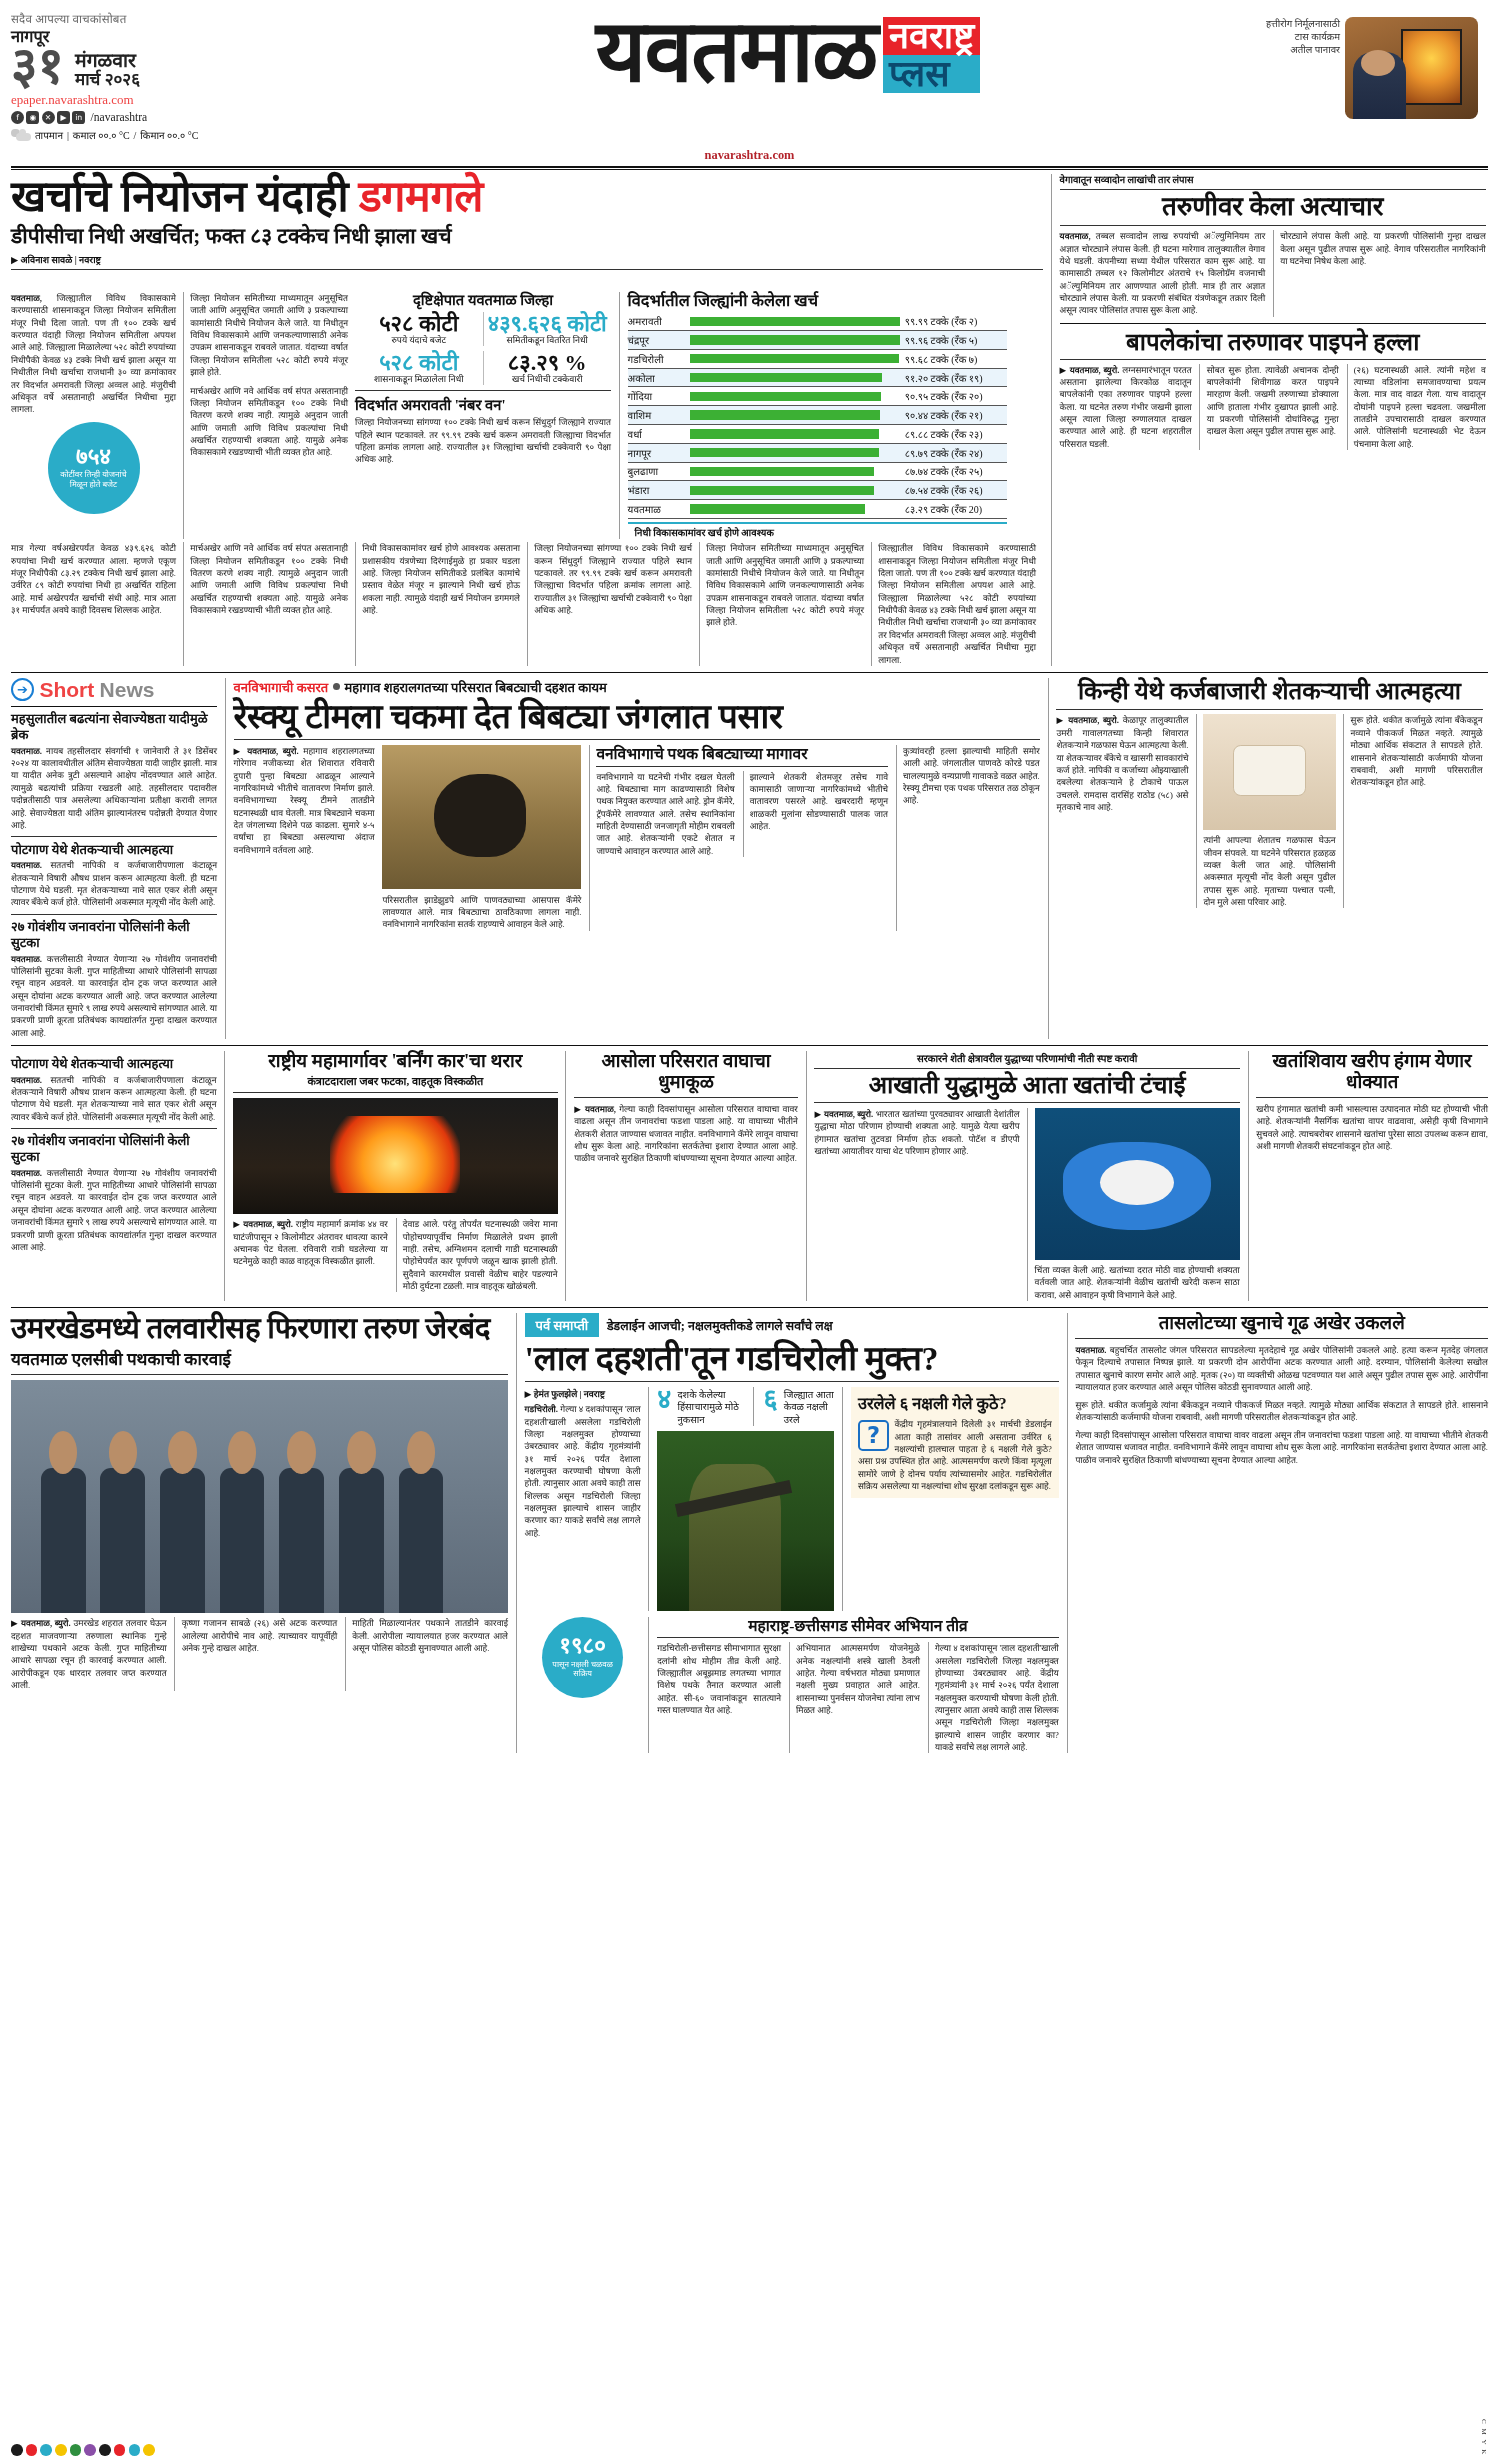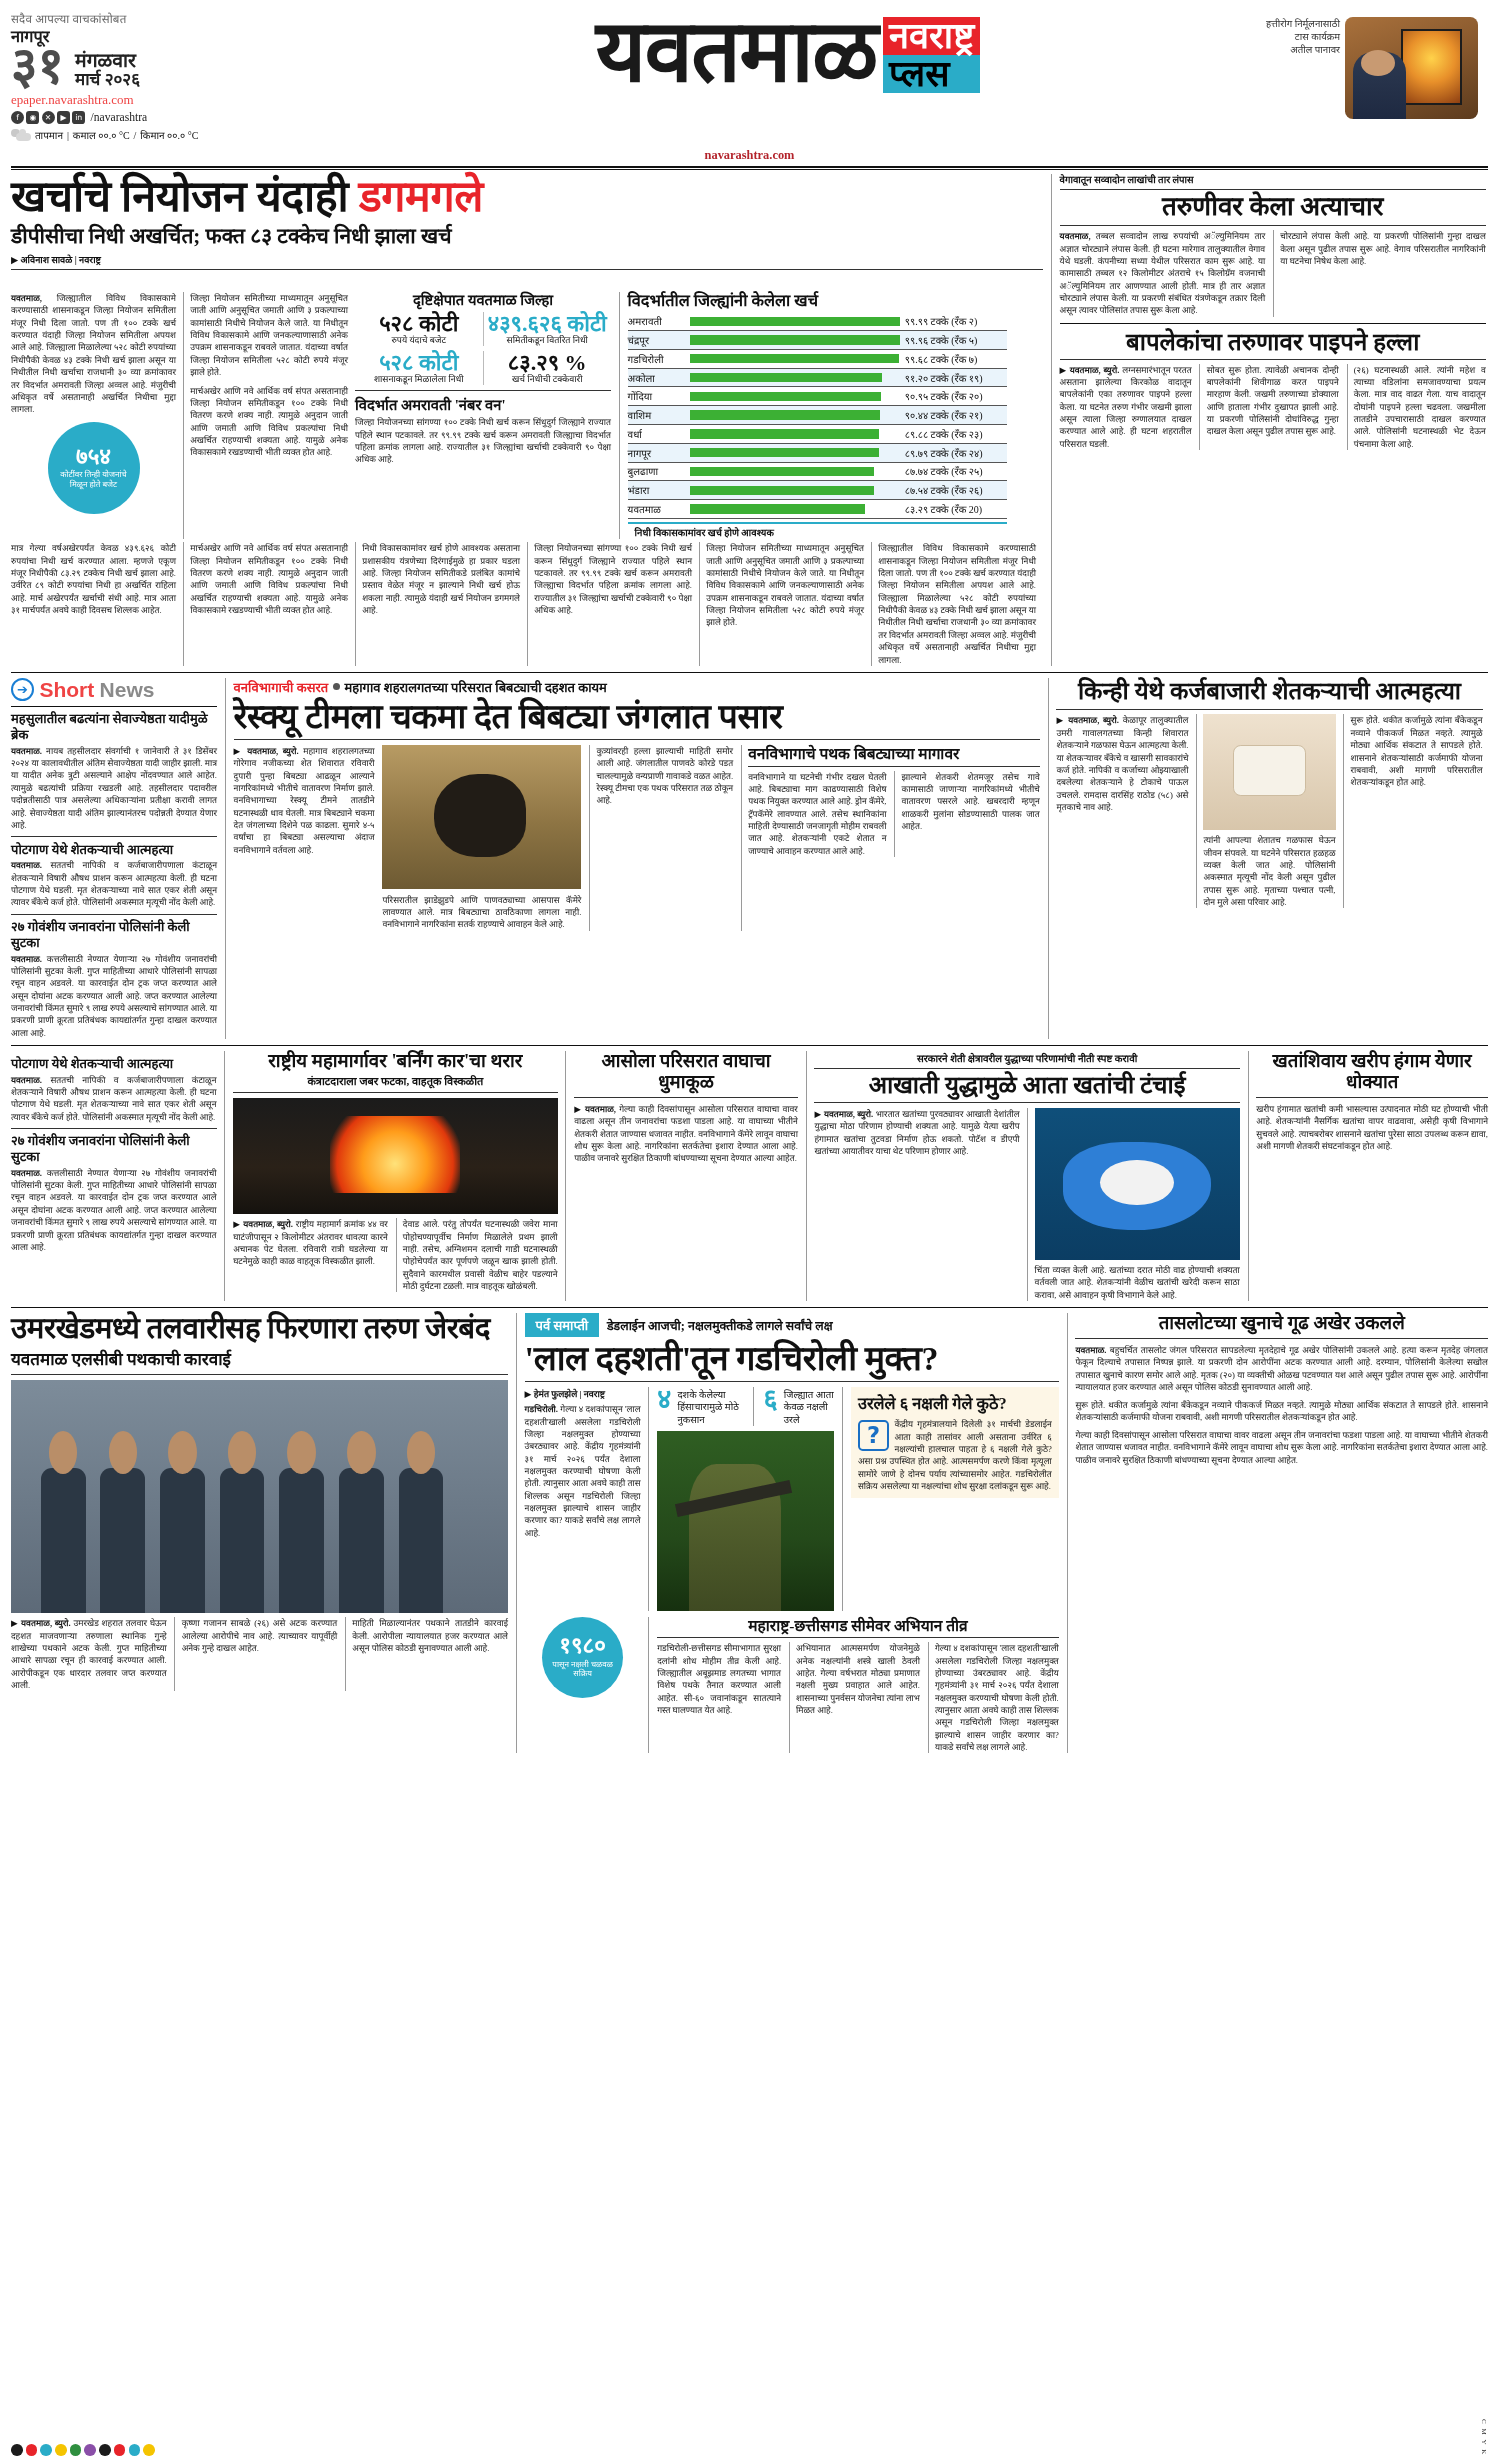--- a/index.html
+++ b/index.html
@@ -34,21 +34,21 @@
   .wicon .sun { position: absolute; left: 0; top: 0.8px; width: 8.5px; height: 8.5px; border-radius: 50%; background: #c9c9c9; }
   .wicon .cloud { position: absolute; right: 0; bottom: 0.8px; width: 14.7px; height: 8.5px; background: #d8d8d8; border-radius: 6.2px; }
   .wicon .cloud::before { content:""; position:absolute; left:3.1px; top:-3.9px; width:7px; height:7px; background:#d8d8d8; border-radius:50%; }
 
   .mh-logo { flex: 1; display: flex; align-items: flex-start; justify-content: center; padding-top: 6.2px; }
   .logo-main { font-size: 87px; font-weight: bold; line-height: .9; letter-spacing: -1.6px; color: #1a1a1a;
                font-family: "Liberation Sans", sans-serif; }
   .logo-block { margin-left: 6.2px; padding-top: 4.7px; }
   .logo-nav { background: #e8242a; color: #fff; font-size: 36px; font-weight: bold; padding: 0 6.2px; line-height: 1.05;
               font-family: "Liberation Sans", sans-serif; }
-  .logo-plus { background: #2aacc8; color: #000000; font-size: 36px; font-weight: bold; padding: 0 6.2px; line-height: 1.05;
+  .logo-plus { background: #2aacc8; color: #0c4a6e; font-size: 36px; font-weight: bold; padding: 0 6.2px; line-height: 1.05;
                font-family: "Liberation Sans", sans-serif; }
   .mh-right { width: 233px; display: flex; align-items: flex-start; gap: 4.7px; padding-top: 11px; }
   .mh-cap { font-size: 9.7px; color: #333; text-align: right; line-height: 1.35; width: 85px; }
   .mh-photo { width: 133px; height: 102px; border-radius: 7.8px; overflow: hidden; position: relative;
               background: linear-gradient(160deg,#a9713c 0%,#8a5a2e 45%,#5c3b1e 100%); }
   .mh-photo .frame { position:absolute; left:42%; top:12%; width:46%; height:74%; background:
       radial-gradient(circle at 50% 38%, #ffd24a 0%, #e8902a 45%, #8e3f12 100%); border:2.3px solid #1c1c1c; }
   .mh-photo .person { position:absolute; left:6%; bottom:0; width:40%; height:66%;
       background: linear-gradient(180deg,#2d3a52 0%,#1e2941 100%); border-radius: 20px 20px 0 0; }
   .mh-photo .head { position:absolute; left:12%; bottom:42%; width:26%; height:26%; border-radius:50%; background:#c89a72; }
@@ -489,30 +489,30 @@
             <span class="dateline">यवतमाळ, ब्युरो.</span>
             <span>महागाव शहरालगतच्या गोरेगाव नजीकच्या शेत शिवारात रविवारी दुपारी पुन्हा बिबट्या आढळून आल्याने नागरिकांमध्ये भीतीचे वातावरण निर्माण झाले. वनविभागाच्या रेस्क्यू टीमने तातडीने घटनास्थळी धाव घेतली. मात्र बिबट्याने चकमा देत जंगलाच्या दिशेने पळ काढला. सुमारे ४-५ वर्षांचा हा बिबट्या असल्याचा अंदाज वनविभागाने वर्तवला आहे.</span>
           </p>
         </div>
         <div style="width:199px;">
           <div class="photo-leopard">
               <i class="cat"></i>
             </div>
           <p class="body-txt" style="margin-top:4.7px;">परिसरातील झाडेझुडपे आणि पाणवठ्याच्या आसपास कॅमेरे लावण्यात आले. मात्र बिबट्याचा ठावठिकाणा लागला नाही. वनविभागाने नागरिकांना सतर्क राहण्याचे आवाहन केले आहे.</p>
         </div>
-        <div class="vline" style="width:144px; padding-left:6.2px;">
-          <p class="body-txt">कुत्र्यांवरही हल्ला झाल्याची माहिती समोर आली आहे. जंगलातील पाणवठे कोरडे पडत चालल्यामुळे वन्यप्राणी गावाकडे वळत आहेत. रेस्क्यू टीमचा एक पथक परिसरात तळ ठोकून आहे.</p>
-        </div>
         <div class="vline" style="flex:1; padding-left:6.2px;">
           <div class="mini-h">वनविभागाचे पथक बिबट्याच्या मागावर</div>
           <div class="hline" style="margin:3.1px 0 3.9px;"></div>
           <div class="cols">
             <p class="body-txt" style="flex:1;">वनविभागाने या घटनेची गंभीर दखल घेतली आहे. बिबट्याचा माग काढण्यासाठी विशेष पथक नियुक्त करण्यात आले आहे. ड्रोन कॅमेरे, ट्रॅपकॅमेरे लावण्यात आले. तसेच स्थानिकांना माहिती देण्यासाठी जनजागृती मोहीम राबवली जात आहे. शेतकऱ्यांनी एकटे शेतात न जाण्याचे आवाहन करण्यात आले आहे.</p>
             <p class="body-txt vline" style="flex:1; padding-left:6.2px;">झाल्याने शेतकरी शेतमजूर तसेच गावे कामासाठी जाणाऱ्या नागरिकांमध्ये भीतीचे वातावरण पसरले आहे. खबरदारी म्हणून शाळकरी मुलांना सोडण्यासाठी पालक जात आहेत.</p>
           </div>
+        </div>
+        <div class="vline" style="width:144px; padding-left:6.2px;">
+          <p class="body-txt">कुत्र्यांवरही हल्ला झाल्याची माहिती समोर आली आहे. जंगलातील पाणवठे कोरडे पडत चालल्यामुळे वन्यप्राणी गावाकडे वळत आहेत. रेस्क्यू टीमचा एक पथक परिसरात तळ ठोकून आहे.</p>
         </div>
       </div>
     </div>
 
     <div class="vline" style="width:435px; padding-left:7.8px;">
       <div class="r-hdl">किन्ही येथे कर्जबाजारी शेतकऱ्याची आत्महत्या</div>
       <div class="hline" style="margin:4.7px 0 4.7px;"></div>
       <div class="cols">
         <div style="flex:1;">
           <p class="body-txt">

